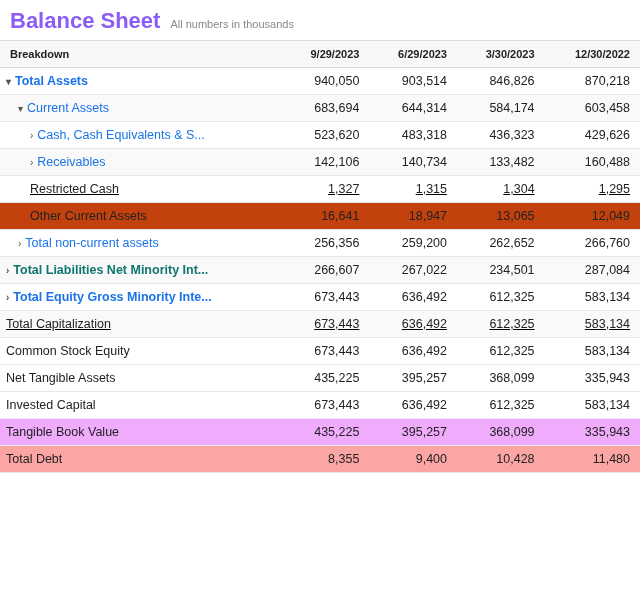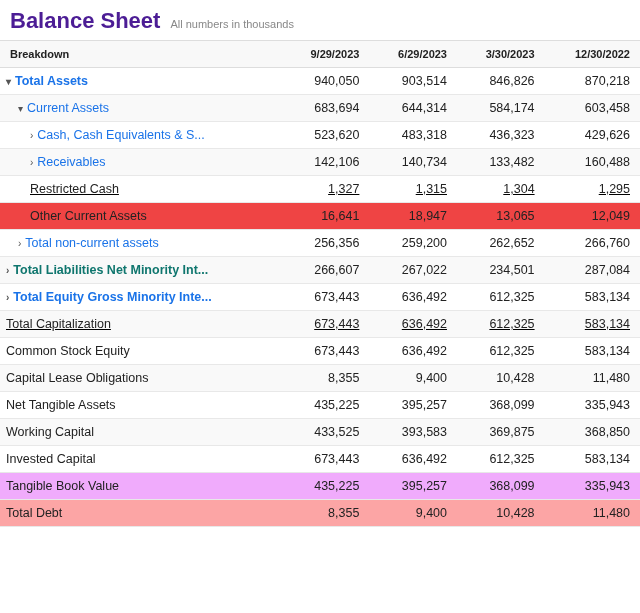--- a/index.html
+++ b/index.html
@@ -11,21 +11,21 @@
     }
     .header {
       display: flex;
       align-items: baseline;
       padding: 8px 10px 6px 10px;
       gap: 10px;
     }
     .header h1 {
       font-size: 22px;
       font-weight: 700;
-      color: #4c1d95;
+      color: #8b5cf6;
     }
     .header .subtitle {
       font-size: 11px;
       color: #888;
     }
     table {
       width: 100%;
       border-collapse: collapse;
     }
     thead tr {
@@ -133,21 +133,21 @@
         <td>133,482</td>
         <td>160,488</td>
       </tr>
       <tr class="row-level-2" style="background: rgb(255, 255, 255); text-decoration: underline;">
         <td><span>Restricted Cash</span></td>
         <td>1,327</td>
         <td>1,315</td>
         <td>1,304</td>
         <td>1,295</td>
       </tr>
-      <tr class="row-level-2" style="background: #ef4444;">
+      <tr class="row-level-2" style="background: #c2410c;">
         <td><span>Other Current Assets</span></td>
         <td>16,641</td>
         <td>18,947</td>
         <td>13,065</td>
         <td>12,049</td>
       </tr>
       <tr class="row-level-1" style="background: rgb(255, 255, 255);">
         <td><span class="toggle-icon">›</span><span style="color:#1a73e8; cursor:pointer;">Total non-current assets</span></td>
         <td>256,356</td>
         <td>259,200</td>
@@ -175,41 +175,27 @@
         <td>612,325</td>
         <td>583,134</td>
       </tr>
       <tr class="row-flat" style="background: rgb(255, 255, 255);">
         <td><span>Common Stock Equity</span></td>
         <td>673,443</td>
         <td>636,492</td>
         <td>612,325</td>
         <td>583,134</td>
       </tr>
-      <tr class="row-flat" style="background: rgb(249, 249, 249);">
-        <td><span>Capital Lease Obligations</span></td>
-        <td>8,355</td>
-        <td>9,400</td>
-        <td>10,428</td>
-        <td>11,480</td>
-      </tr>
       <tr class="row-flat" style="background: rgb(255, 255, 255);">
         <td><span>Net Tangible Assets</span></td>
         <td>435,225</td>
         <td>395,257</td>
         <td>368,099</td>
         <td>335,943</td>
       </tr>
-      <tr class="row-flat" style="background: rgb(249, 249, 249);">
-        <td><span>Working Capital</span></td>
-        <td>433,525</td>
-        <td>393,583</td>
-        <td>369,875</td>
-        <td>368,850</td>
-      </tr>
       <tr class="row-flat" style="background: rgb(255, 255, 255);">
         <td><span>Invested Capital</span></td>
         <td>673,443</td>
         <td>636,492</td>
         <td>612,325</td>
         <td>583,134</td>
       </tr>
       <tr class="row-flat" style="background: #f0abfc;">
         <td><span>Tangible Book Value</span></td>
         <td>435,225</td>

